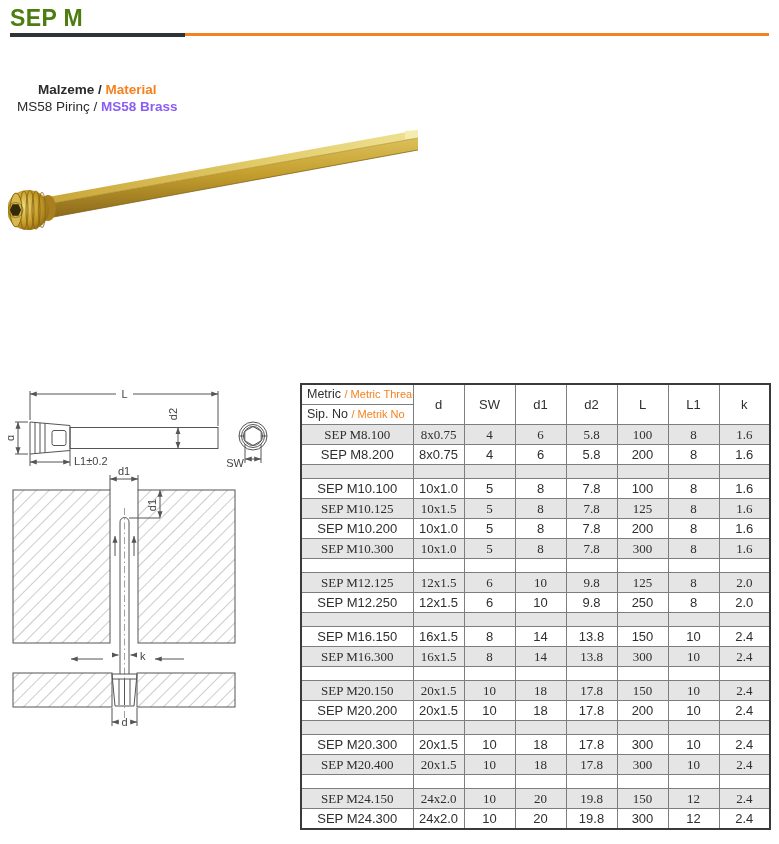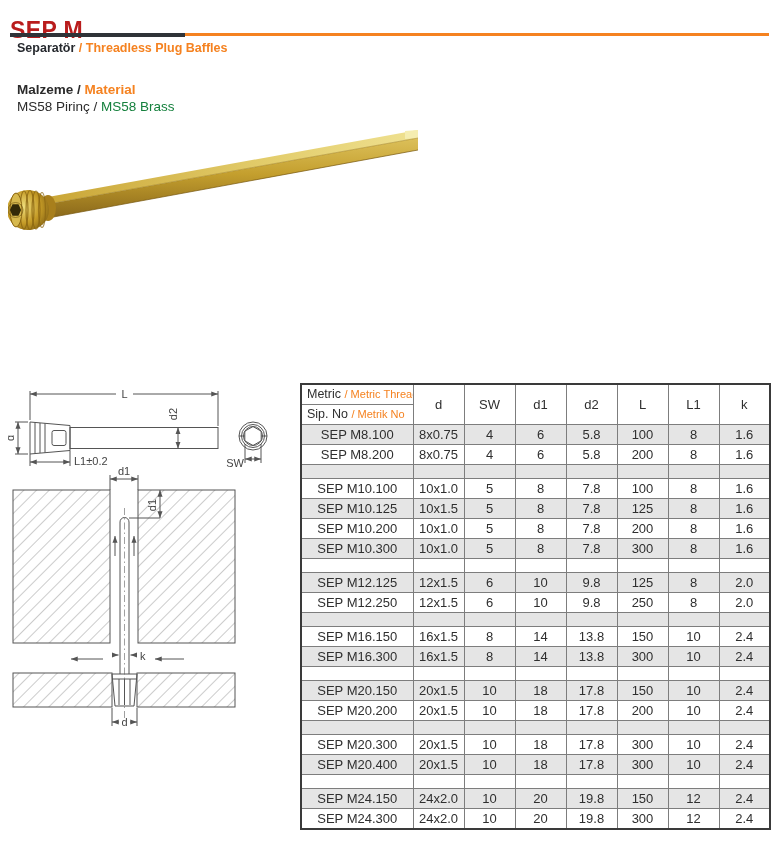--- a/index.html
+++ b/index.html
@@ -1,66 +1,63 @@
 <!DOCTYPE html>
 <html><head>
 <meta charset="utf-8">
 <style>
   html,body{margin:0;padding:0;background:#fff;}
   .page{position:relative;width:779px;height:844px;background:#fff;overflow:hidden;
         font-family:"Liberation Sans",sans-serif;color:#2b2b2b;}
 
   
-  .title{position:absolute;left:10px;top:17px;font-size:23px;font-weight:bold;
-         letter-spacing:.4px;color:#b91c1c;}
+  .title{position:absolute;left:10px;top:5px;font-size:23px;font-weight:bold;
+         letter-spacing:.4px;color:#4d7c0f;}
   .rule{position:absolute;left:10px;top:33px;width:759px;height:5px;}
   .rule-dark{position:absolute;left:0;top:0;width:175px;height:4px;background:#2f3338;}
   .rule-orange{position:absolute;left:175px;top:0;width:584px;height:3px;background:#f58220;}
   .subtitle{position:absolute;left:17px;top:41px;font-size:12.5px;font-weight:bold;color:#26292e;}
   .orange{color:#f58220;}
-  .material{position:absolute;left:17px;top:81px;font-size:13.5px;line-height:17px;color:#2b2b2b;}
+  .material{position:absolute;left:17px;top:81px;font-size:13.5px;line-height:17px;color:#2b2b2b;text-align:center;}
   .material .lbl{font-weight:bold;}
   .material .en-lbl{font-weight:bold;color:#f58220;}
-  .material .muted{color:#15803d;}
+  .material .muted{color:#8b5cf6;font-weight:bold;}
 
   
   .photo{position:absolute;left:8px;top:118px;}
   .tech{position:absolute;left:8px;top:378px;}
 
   
   table.spec{position:absolute;left:300px;top:383px;width:468px;border-collapse:collapse;
              table-layout:fixed;border:2px solid #3a3a3a;font-size:13px;color:#2f2f2f;}
   table.spec col.w0{width:112px;}
   table.spec col.w{width:51px;}
   table.spec th,table.spec td{border:1px solid #7d7d7d;font-weight:normal;text-align:center;
              padding:0;height:19px;line-height:19px;white-space:nowrap;overflow:hidden;
              vertical-align:middle;}
   table.spec thead tr{height:20px;}
   table.spec th.c0{text-align:left;padding-left:5px;font-size:12.5px;}
   table.spec .hdr-en{font-size:11px;}
-  table.spec tr.alt{background:#e5e5e5;}
+  table.spec tr.alt{background:#e5e5e5;font-family:Liberation Serif, serif;}
   table.spec tr.spacer td{height:13px;line-height:13px;}
 
   svg text{font-family:"Liberation Sans",sans-serif;}
 </style>
 </head>
 <body>
 
 <div class="page">
 
   <div class="title">SEP M</div>
 
   <div class="rule">
     <div class="rule-dark"></div>
     <div class="rule-orange"></div>
   </div>
 
-  <div class="subtitle">
-    <span>Separatör </span><span class="orange">/ Threadless Plug Baffles</span>
-  </div>
 
   <div class="material">
     <div><span class="lbl">Malzeme / </span><span class="en-lbl">Material</span></div>
     <div><span>MS58 Pirinç / </span><span class="muted">MS58 Brass</span></div>
   </div>
 
   <svg class="photo" width="420" height="128" viewBox="0 0 420 128">
     <defs>
       <linearGradient id="rodTop" x1="0" y1="0" x2="1" y2="0">
         <stop offset="0" stop-color="#caa637"></stop>

